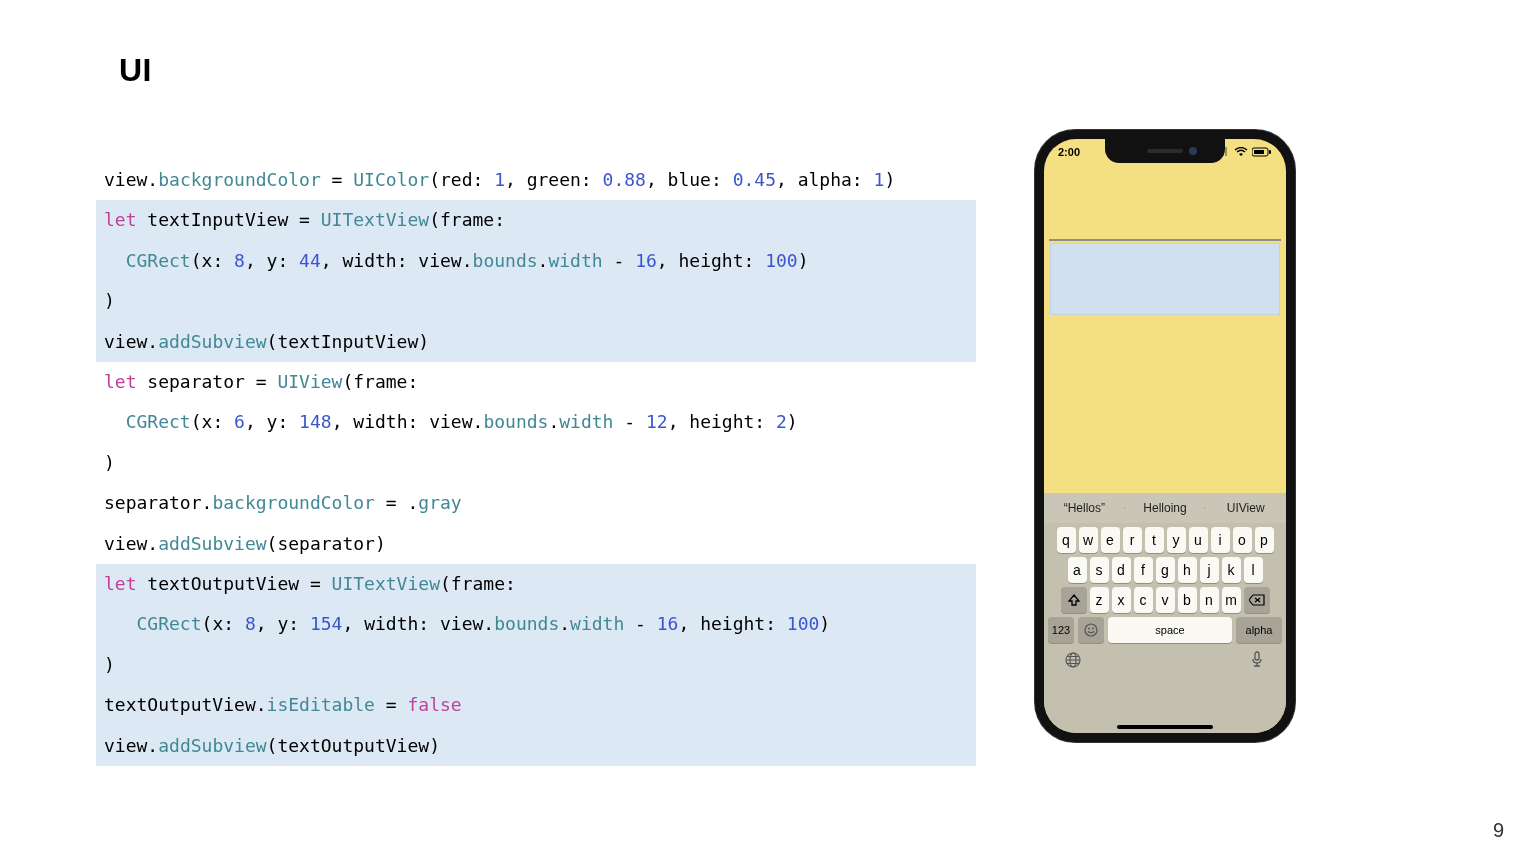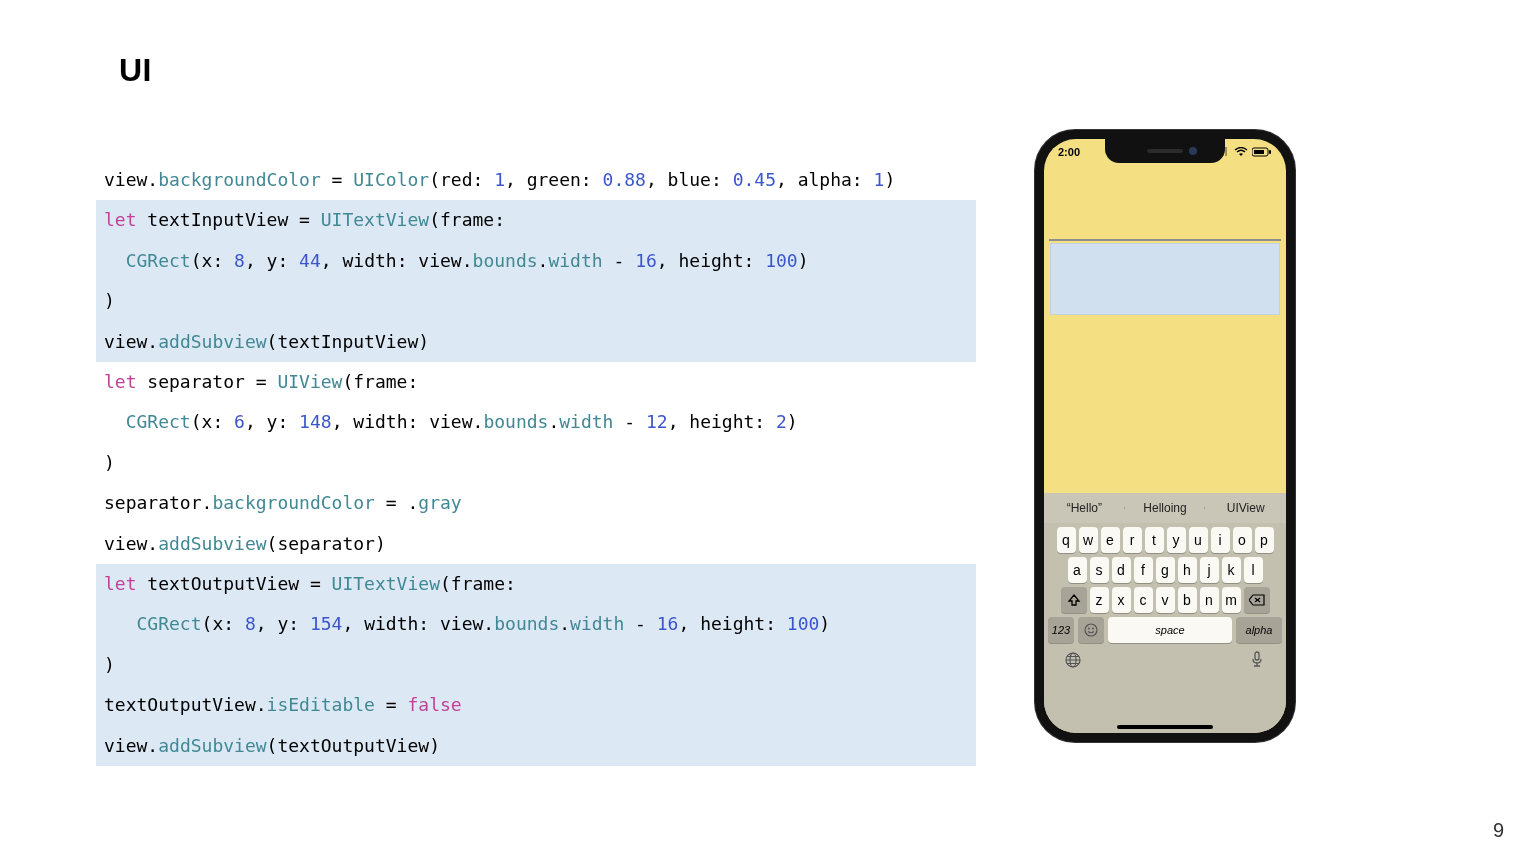--- a/index.html
+++ b/index.html
@@ -34,21 +34,21 @@
 .sugg-row{height:30px;display:flex;align-items:center;background:#c9c6b7;}
 .sugg{flex:1;text-align:center;font-size:12px;color:#222;position:relative;}
 .sugg:not(:last-child)::after{content:"";position:absolute;right:0;top:6px;bottom:6px;width:1px;background:#a8a598;}
 .krow{display:flex;justify-content:center;gap:3px;padding:4px 3px 0;}
 .key{width:19px;height:26px;border-radius:4px;background:#faf9f3;color:#000;display:flex;align-items:center;justify-content:center;font-size:14px;box-shadow:0 1px 0 rgba(0,0,0,.25);}
 .key.dark{background:#a7a396;}
 .key.wide{flex:1;text-align:center;}
 .key.med{width:26px;}
 .key.ret{width:46px;font-size:11px;}
 .key.num{width:26px;font-size:11px;}
-.krow.space{gap:4px;padding:4px 4px 0;font-style:italic;}
+.krow.space{gap:4px;padding:4px 4px 0;}
 .krow.fn{justify-content:space-between;padding:6px 18px 0;}
 .fn-icon{width:22px;height:22px;display:flex;align-items:center;justify-content:center;color:#555;}
 .homebar{position:absolute;bottom:4px;left:50%;transform:translateX(-50%);width:96px;height:4px;border-radius:2px;background:#000;}
 </style>
 </head>
 <body>
 
 <div class="slide">
   <div class="title">UI</div>
 
@@ -86,21 +86,21 @@
                 </svg>
             </span>
           </span>
         </div>
 
         <div class="separator"></div>
         <div class="textout"></div>
 
         <div class="kbd">
           <div class="sugg-row">
-            <div class="sugg">“Hello”</div>
+            <div class="sugg">“Hellos”</div>
             <div class="sugg">Helloing</div>
             <div class="sugg">UIView</div>
           </div>
           <div class="krow" id="krow1">
               <div class="key">q</div>
               <div class="key">w</div>
               <div class="key">e</div>
               <div class="key">r</div>
               <div class="key">t</div>
               <div class="key">y</div>

